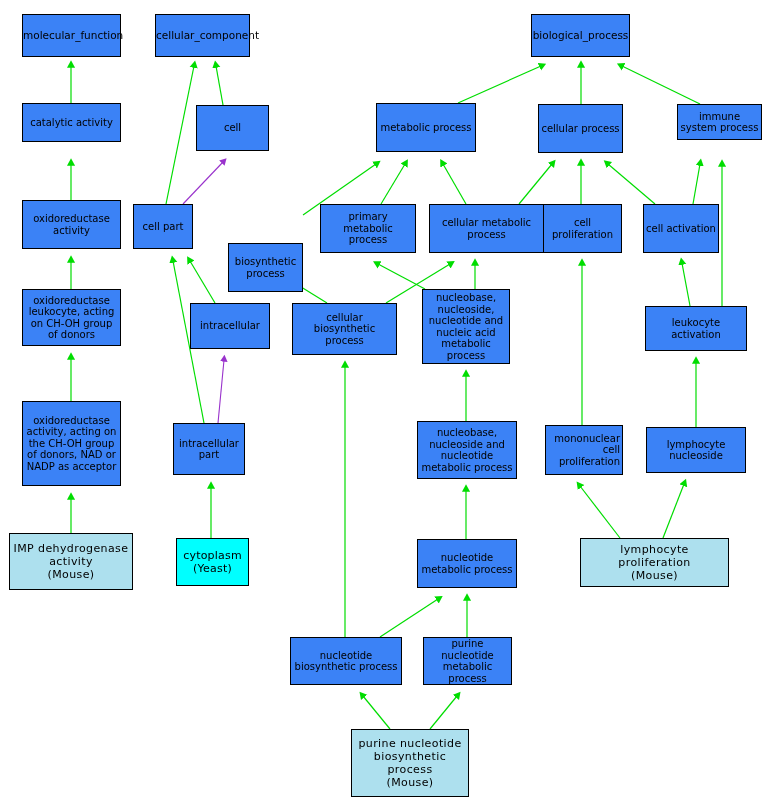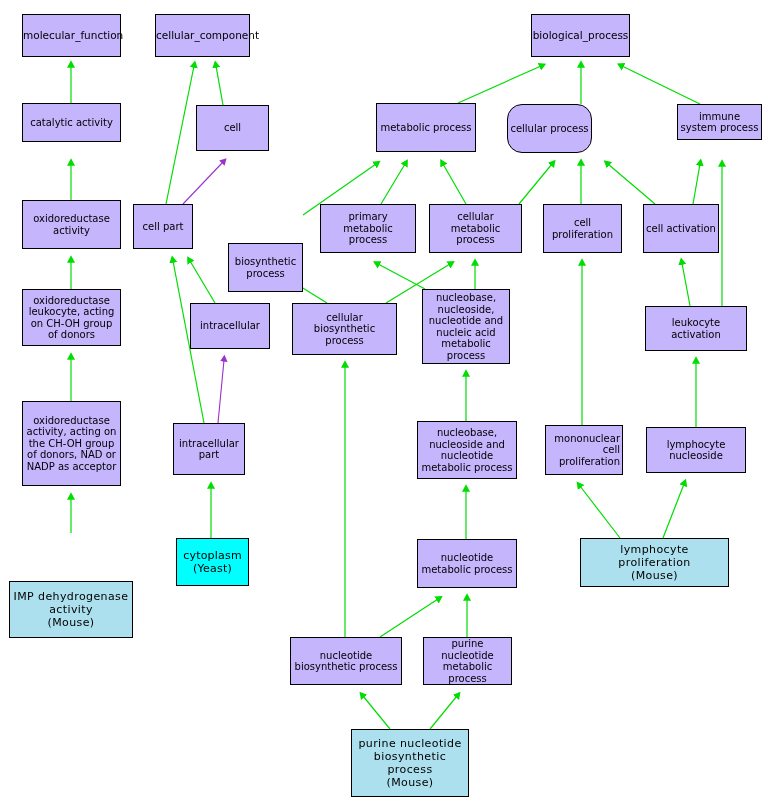--- a/index.html
+++ b/index.html
@@ -1,20 +1,20 @@
 <!DOCTYPE html>
 <html><head>
 <meta charset="utf-8">
 <title>GO Term DAG</title>
 <style>
   html,body{margin:0;padding:0;background:#ffffff;}
   body{font-family:"DejaVu Sans","Liberation Sans",sans-serif;}
   #canvas{position:relative;width:775px;height:810px;background:#ffffff;overflow:hidden;}
   #edges{position:absolute;left:0;top:0;width:775px;height:810px;}
-  .node{position:absolute;box-sizing:border-box;border:1px solid #000000;background:#c4b5fd;
+  .node{position:absolute;box-sizing:border-box;border:1px solid #000000;background:#3b82f6;
         display:flex;align-items:center;justify-content:center;text-align:center;
         font-size:10px;line-height:11.5px;color:#000000;letter-spacing:0px;}
   .node .lbl{display:block;width:100%;padding:0 2px;}
   .node.root{font-size:10.5px;}
   .node.gene{background:#ade0ee;font-size:11px;line-height:13px;letter-spacing:0.4px;}
   .node.gene-cyan{background:#00ffff;font-size:11px;line-height:13px;letter-spacing:0.2px;}
 </style>
 </head>
 <body>
 
@@ -79,21 +79,21 @@
       </div>
       <div class="node" style="left: 22px; top: 200px; width: 99px; height: 49px;">
         <span class="lbl">oxidoreductase activity</span>
       </div>
       <div class="node" style="left: 22px; top: 289px; width: 99px; height: 57px;">
         <span class="lbl">oxidoreductase leukocyte, acting on CH-OH group of donors</span>
       </div>
       <div class="node" style="left: 22px; top: 401px; width: 99px; height: 85px;">
         <span class="lbl">oxidoreductase activity, acting on the CH-OH group of donors, NAD or NADP as acceptor</span>
       </div>
-      <div class="node gene" style="left: 9px; top: 533px; width: 124px; height: 57px; margin-top: 48px;">
+      <div class="node gene" style="left: 9px; top: 533px; width: 124px; height: 57px;">
         <span class="lbl">IMP dehydrogenase activity<br>(Mouse)</span>
       </div>
       <div class="node root" style="left: 155px; top: 14px; width: 95px; height: 43px;">
         <span class="lbl">cellular_component</span>
       </div>
       <div class="node" style="left: 196px; top: 105px; width: 73px; height: 46px;">
         <span class="lbl">cell</span>
       </div>
       <div class="node" style="left: 133px; top: 204px; width: 60px; height: 45px;">
         <span class="lbl">cell part</span>
@@ -106,33 +106,33 @@
       </div>
       <div class="node gene-cyan" style="left: 176px; top: 538px; width: 73px; height: 48px;">
         <span class="lbl">cytoplasm<br>(Yeast)</span>
       </div>
       <div class="node root" style="left: 531px; top: 14px; width: 99px; height: 43px;">
         <span class="lbl">biological_process</span>
       </div>
       <div class="node" style="left: 376px; top: 103px; width: 100px; height: 49px;">
         <span class="lbl">metabolic process</span>
       </div>
-      <div class="node" style="left: 507px; top: 104px; width: 85px; height: 49px; border-radius: 15px;">
+      <div class="node" style="left: 538px; top: 104px; width: 85px; height: 49px;">
         <span class="lbl">cellular process</span>
       </div>
       <div class="node" style="left: 677px; top: 104px; width: 85px; height: 36px;">
         <span class="lbl">immune system process</span>
       </div>
       <div class="node" style="left: 228px; top: 204px; width: 75px; height: 49px; margin-top: 39px;">
         <span class="lbl">biosynthetic process</span>
       </div>
       <div class="node" style="left: 320px; top: 204px; width: 96px; height: 49px;">
         <span class="lbl">primary metabolic process</span>
       </div>
-      <div class="node" style="left: 429px; top: 204px; width: 93px; height: 49px;">
+      <div class="node" style="left: 429px; top: 204px; width: 115px; height: 49px;">
         <span class="lbl">cellular metabolic process</span>
       </div>
       <div class="node" style="left: 543px; top: 204px; width: 79px; height: 49px;">
         <span class="lbl">cell proliferation</span>
       </div>
       <div class="node" style="left: 643px; top: 204px; width: 76px; height: 49px;">
         <span class="lbl">cell activation</span>
       </div>
       <div class="node" style="left: 292px; top: 303px; width: 105px; height: 52px;">
         <span class="lbl">cellular biosynthetic process</span>

